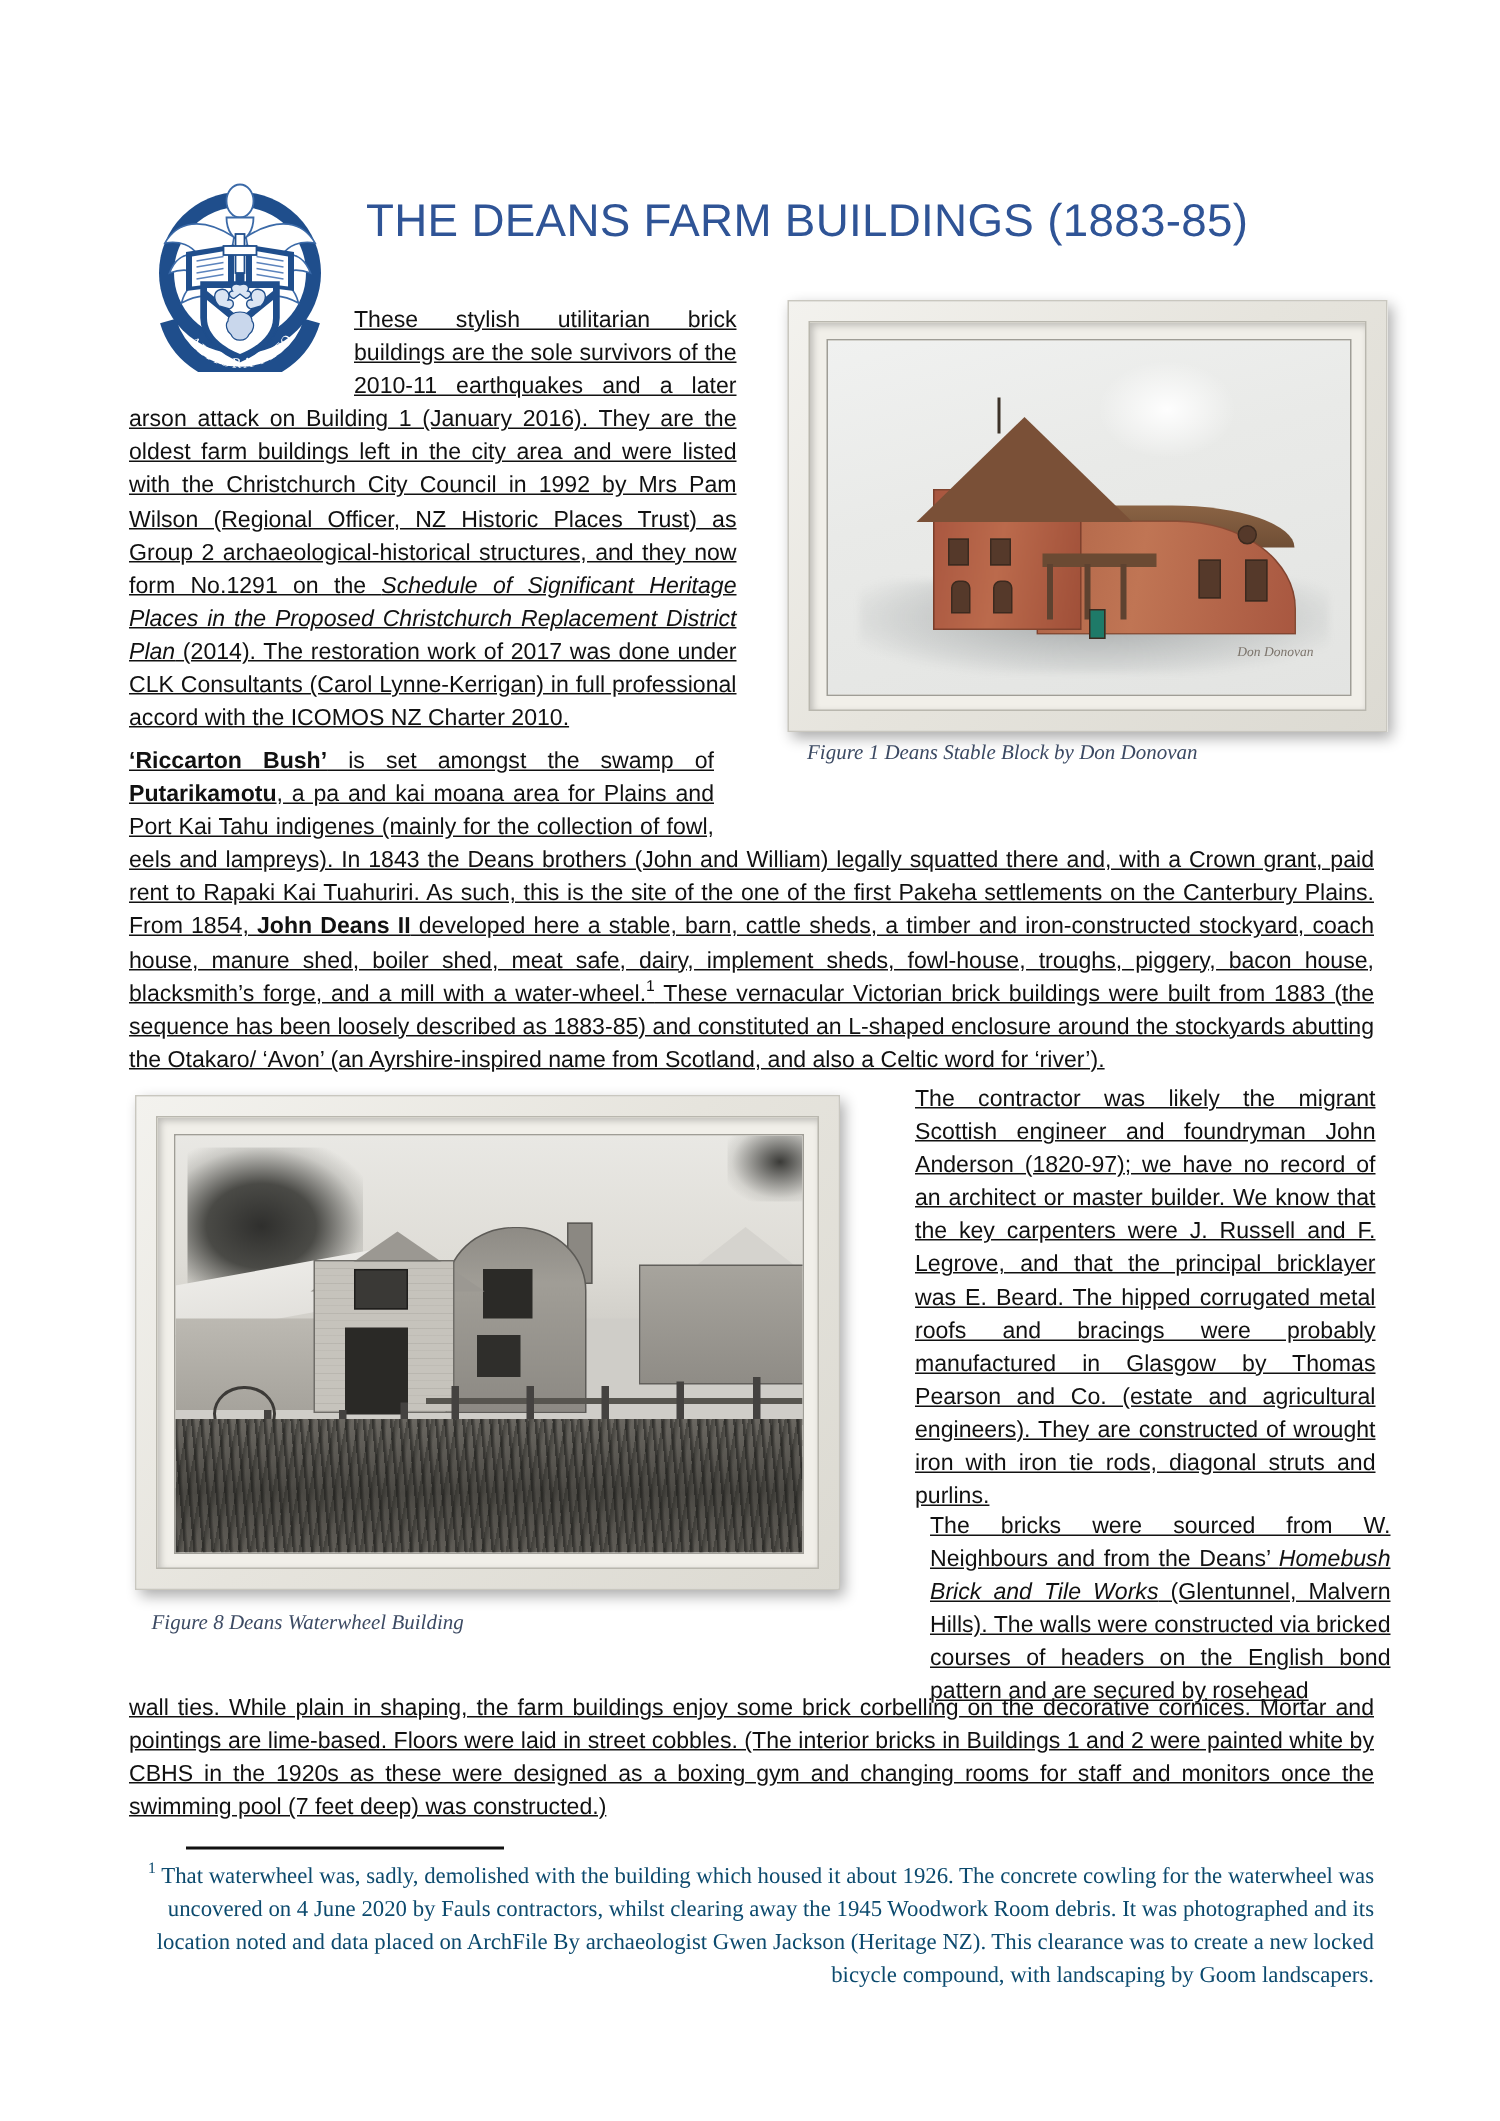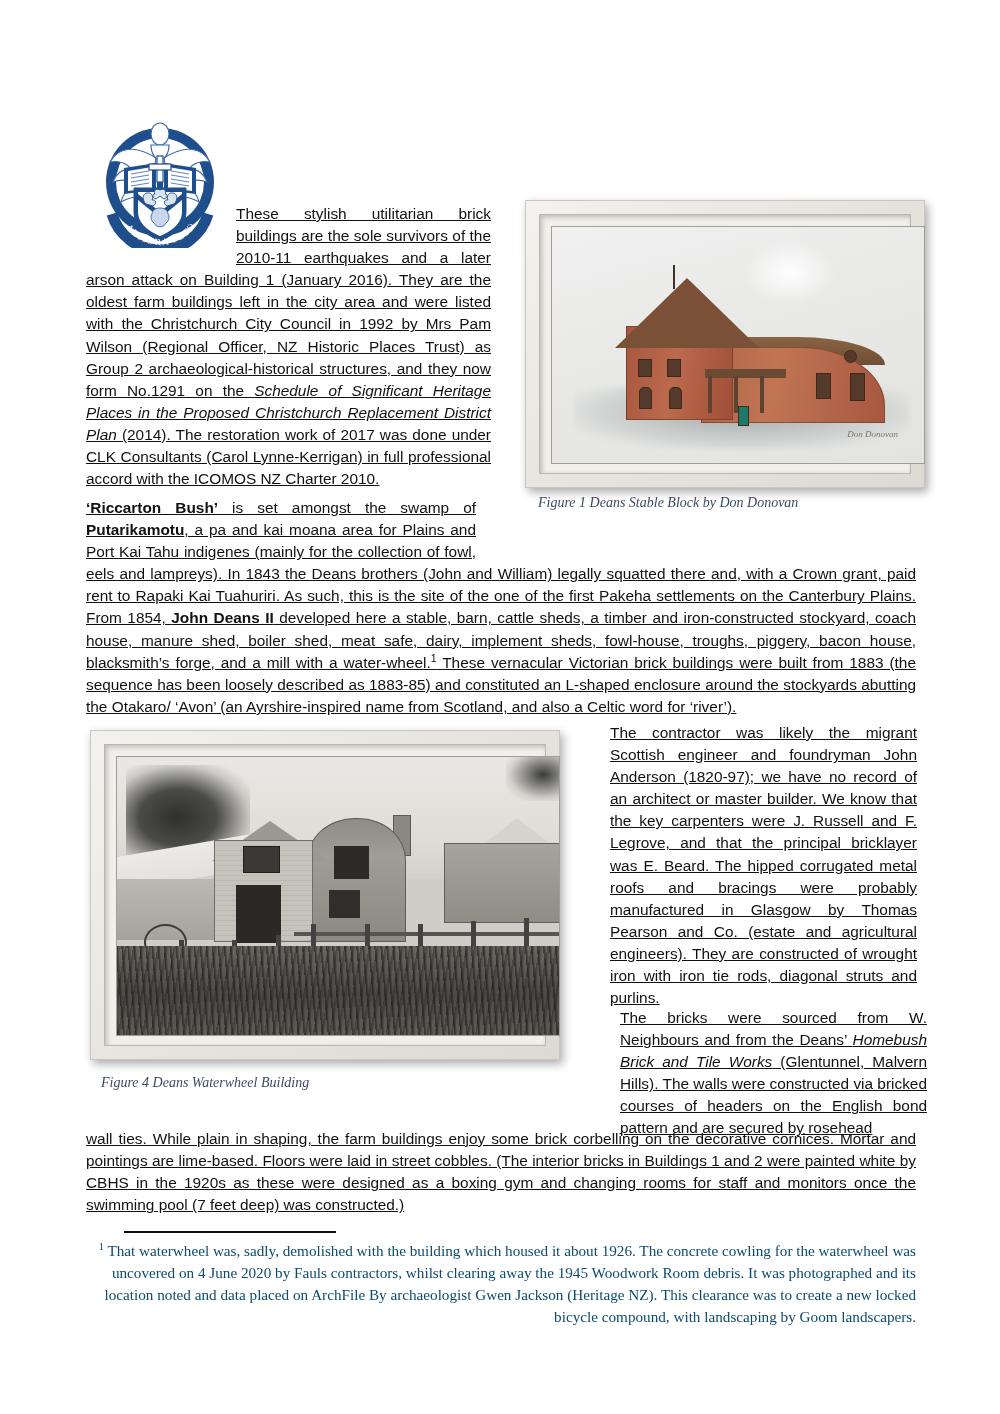--- a/index.html
+++ b/index.html
@@ -131,21 +131,20 @@
     padding: 11px;
     border: 1px solid #b9b7ae;
     box-shadow: inset 2px 2px 5px rgba(0,0,0,0.22);
   }
   .frame .plate {
     position: relative;
     width: 100%;
     height: 100%;
     overflow: hidden;
     border: 1px solid #9f9d96;
-    padding-left: 24px;
   }
 
   #fig1-frame { left: 525px; top: 200px; width: 400px; height: 288px; }
   #fig2-frame { left: 90px; top: 730px; width: 470px; height: 330px; }
 
   .caption {
     position: absolute;
     font-family: "Liberation Serif", serif;
     font-style: italic;
     font-size: 14px;
@@ -458,20 +457,21 @@
         </g>
 
         <path d="M18 106 A50 50 0 0 0 114 106" fill="none" stroke="#1F4E8C" stroke-width="11"></path>
         <path id="mottoArc" d="M26 108 A42 42 0 0 0 106 108" fill="none" stroke="none"></path>
         <text font-family="Liberation Serif, serif" font-size="9.5" fill="#ffffff" letter-spacing="1.4">
           <textPath href="#mottoArc" startOffset="12%">ALTIORA PETO</textPath>
         </text>
       </svg>
     </div>
 
+    <div class="doc-title">THE DEANS FARM BUILDINGS (1883-85)</div>
   </div>
 
   <div id="intro-block" class="para">
     <span class="shim-crest"></span><span>These stylish utilitarian brick buildings are the sole survivors of the 2010-11 earthquakes and a later arson attack on Building 1 (January 2016).  They are the oldest farm buildings left in the city area and were listed with the Christchurch City Council in 1992 by Mrs Pam Wilson (Regional Officer, NZ Historic Places Trust) as Group 2 archaeological-historical structures, and they now form No.1291 on the </span><span class="i">Schedule of Significant Heritage Places in the Proposed Christchurch Replacement District Plan</span><span> (2014). The restoration work of 2017 was done under CLK Consultants (Carol Lynne-Kerrigan) in full professional accord with the ICOMOS NZ Charter 2010.</span>
   </div>
 
   <div class="frame" id="fig1-frame">
     <div class="mat">
       <div class="plate">
         <div class="wc-sky"></div>
@@ -536,21 +536,21 @@
         <div class="ph-post" style="left:80%; top:59%; height:18%;"></div>
         <div class="ph-post" style="left:92%; top:58%; height:18%;"></div>
         <div class="ph-post" style="left:14%; top:66%; height:16%;"></div>
         <div class="ph-post" style="left:26%; top:66%; height:16%;"></div>
         <div class="ph-post" style="left:36%; top:64%; height:18%;"></div>
         <div class="ph-wheel"></div>
         <div class="ph-scrub"></div>
       </div>
     </div>
   </div>
-  <div class="caption" id="fig2-caption">Figure 4 Deans Waterwheel Building</div>
+  <div class="caption" id="fig2-caption">Figure 8 Deans Waterwheel Building</div>
 
   <div id="contractor-block" class="para">The contractor was likely the migrant Scottish engineer and foundryman John Anderson (1820-97); we have no record of an architect or master builder. We know that the key carpenters were J. Russell and F. Legrove, and that the principal bricklayer was E. Beard. The hipped corrugated metal roofs and bracings were probably manufactured in Glasgow by Thomas Pearson and Co. (estate and agricultural engineers).   They are constructed of wrought iron with iron tie rods, diagonal struts and purlins.</div>
 
   <div id="bricks-block" class="para">
     <span>The bricks were sourced from W. Neighbours and from the Deans’ </span><span class="i">Homebush Brick and Tile Works</span><span> (Glentunnel, Malvern Hills).  The walls were constructed via bricked courses of headers on the English bond pattern and are secured by rosehead</span>
   </div>
 
   <div id="walls-block" class="para">wall ties. While plain in shaping, the farm buildings enjoy some brick corbelling on the decorative cornices. Mortar and pointings are lime-based. Floors were laid in street cobbles.  (The interior bricks in Buildings 1 and 2 were painted white by CBHS in the 1920s as these were designed as a boxing gym and changing rooms for staff and monitors once the swimming pool (7 feet deep) was constructed.)</div>
 
   <div class="fn-sep"></div>

